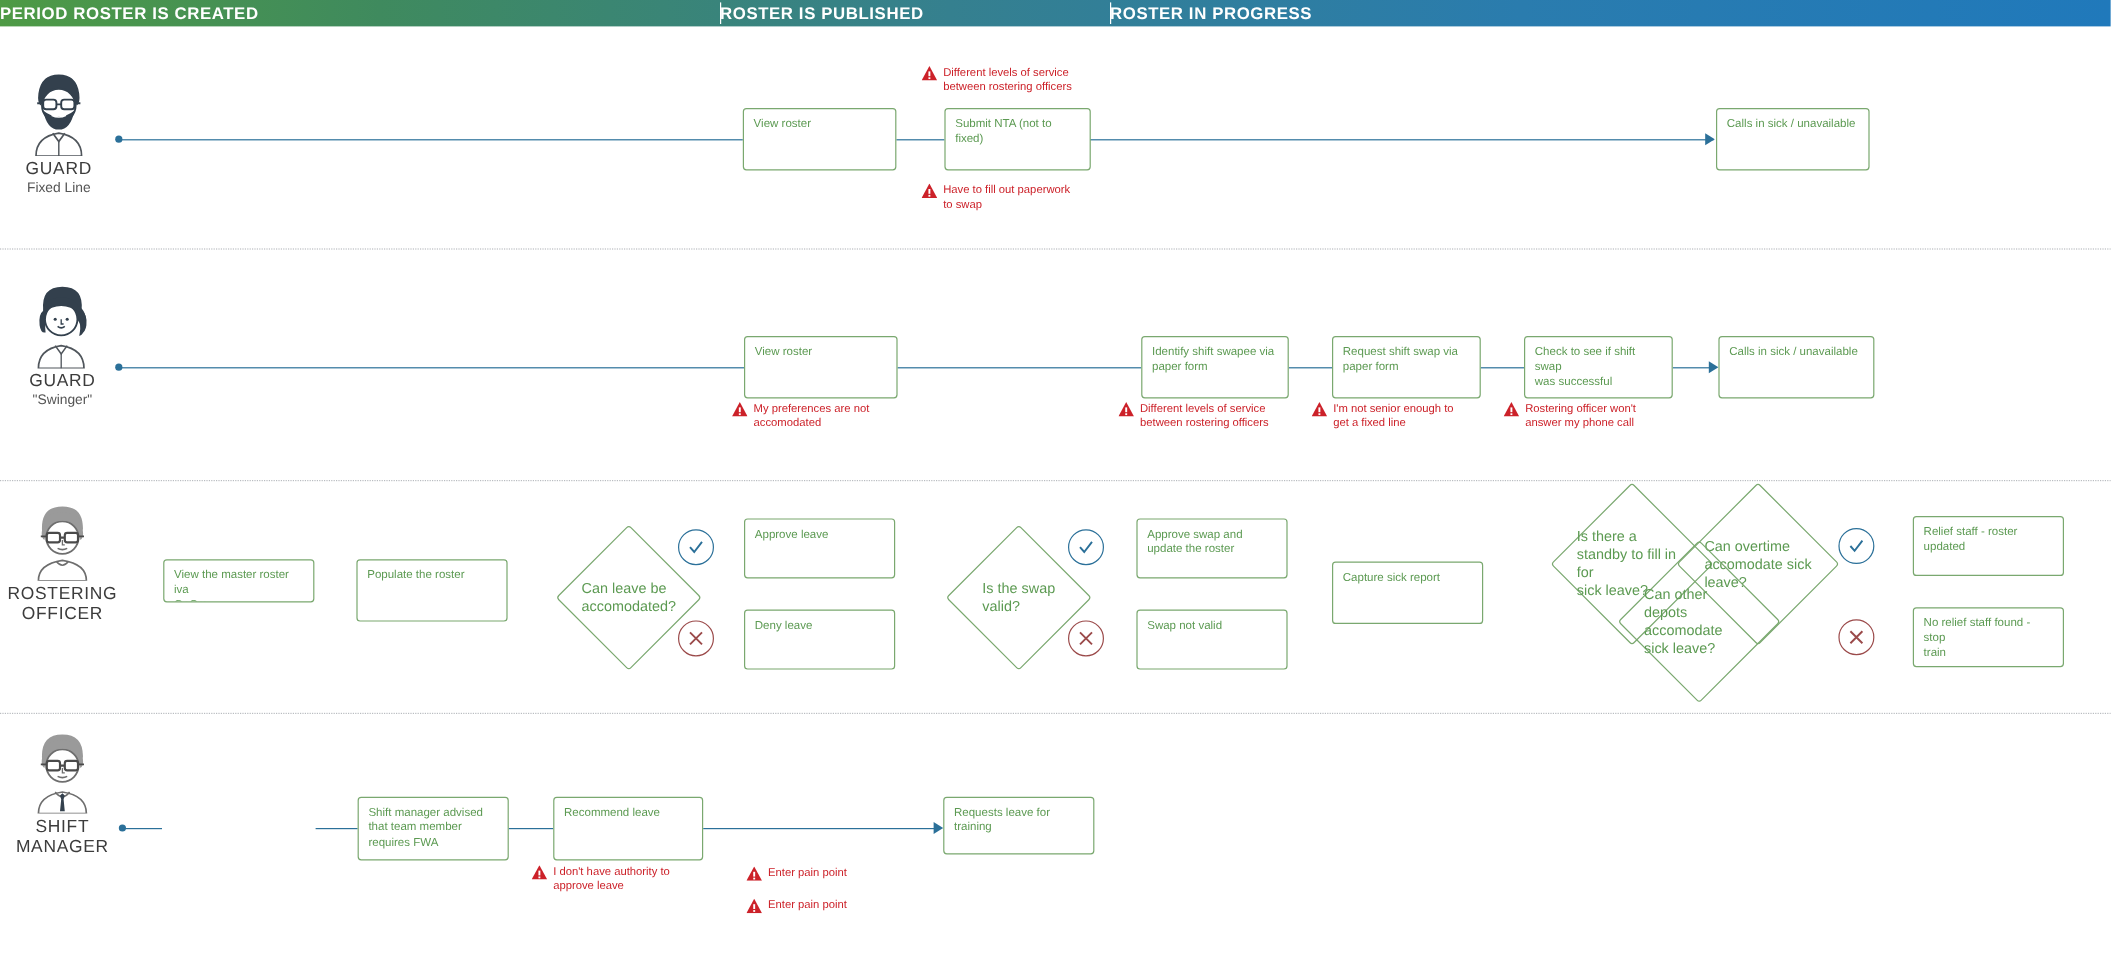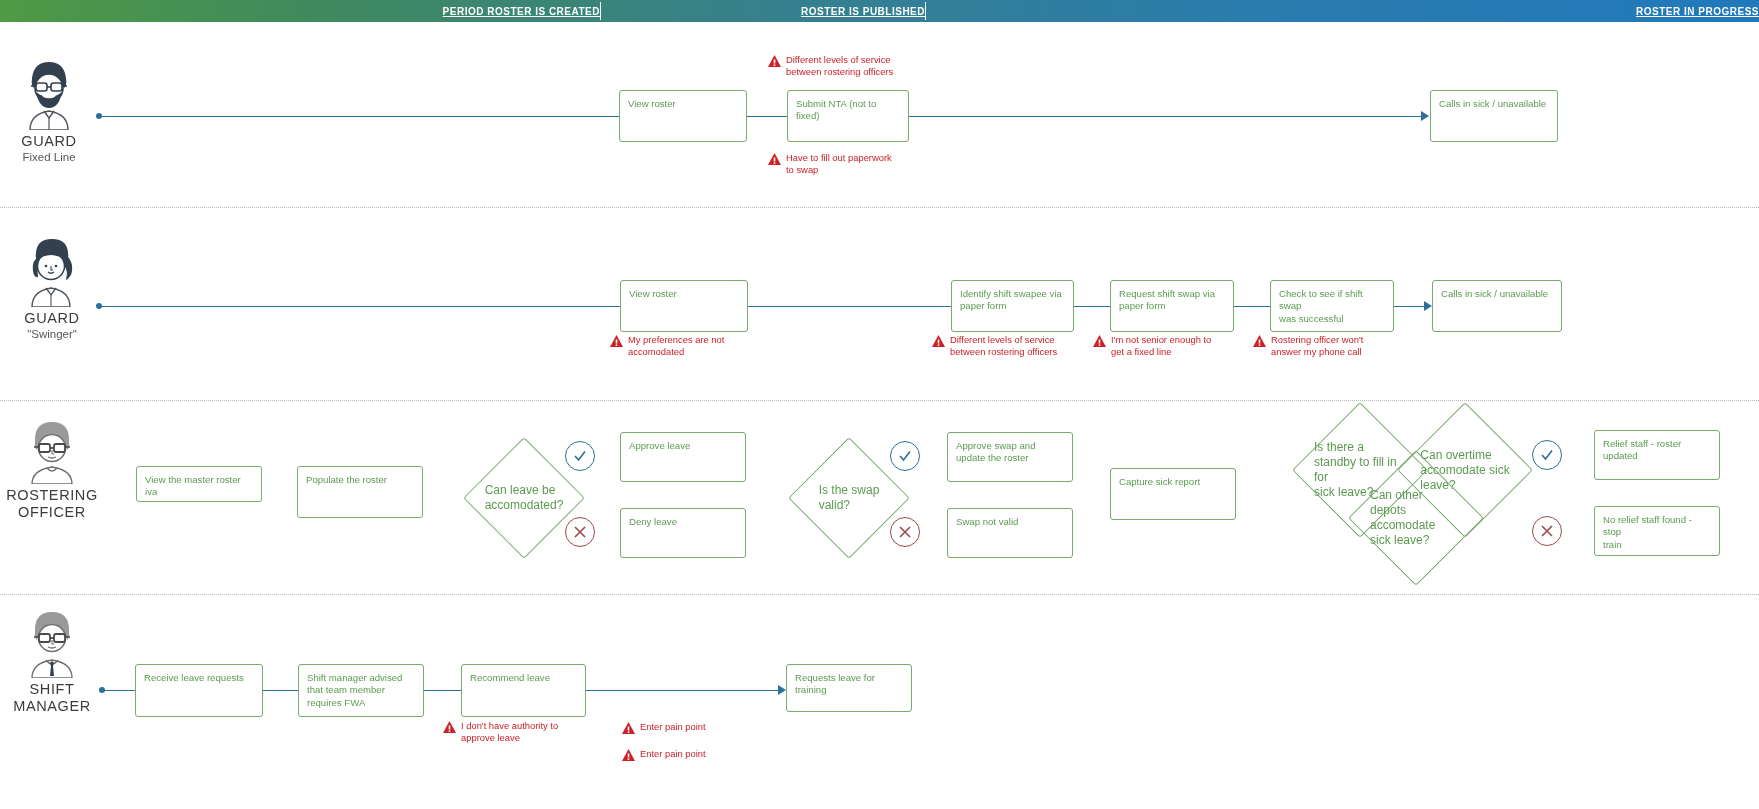--- a/index.html
+++ b/index.html
@@ -12,22 +12,22 @@
   }
   #stage { position: relative; width: 1759px; height: 809px; }
 
   
   .phase-bar {
     position: absolute; left: 0; top: 0; width: 1759px; height: 22px;
     background: linear-gradient(90deg, #4e9a45 0%, #3f8a5e 18%, #35808f 45%, #2a7cae 72%, #2079bb 100%);
   }
   .phase-cell {
     position: absolute; top: 0; height: 22px;
-    display: flex; align-items: center; justify-content: flex-end;
-    color: #ffffff; font-size: 10px; font-weight: bold; letter-spacing: .5px; text-decoration: underline;
+    display: flex; align-items: center; justify-content: flex-start;
+    color: #ffffff; font-size: 14px; font-weight: bold; letter-spacing: .5px;
   }
   .phase-sep { position: absolute; top: 2px; width: 1px; height: 18px; background: #ffffff; }
   .lane-div {
     position: absolute; left: 0; width: 1759px; height: 0;
     border-top: 1px dotted #b9bcc0;
   }
 
   
   .persona { position: absolute; width: 140px; text-align: center; }
   .persona svg { display: block; margin: 0 auto; }
@@ -386,23 +386,20 @@
 MANAGER</div>
   </div>
 
   <div class="dot" style="left:99px; top:687px;"></div>
   <div class="conn" style="left:102px; top:690px; width:33px;"></div>
   <div class="conn" style="left:263px; top:690px; width:35px;"></div>
   <div class="conn" style="left:424px; top:690px; width:37px;"></div>
   <div class="conn" style="left:586px; top:690px; width:195px;"></div>
   <div class="arrow" style="left:778px; top:685px;"></div>
 
-  <div class="step" style="left:135px; top:664px; width:128px; height:53px;">
-    <span style="white-space:pre-line;">Receive leave requests</span>
-  </div>
   <div class="step" style="left:298px; top:664px; width:126px; height:53px;">
     <span style="white-space:pre-line;">Shift manager advised
 that team member
 requires FWA</span>
   </div>
   <div class="step" style="left:461px; top:664px; width:125px; height:53px;">
     <span style="white-space:pre-line;">Recommend leave</span>
   </div>
   <div class="step" style="left:786px; top:664px; width:126px; height:48px;">
     <span style="white-space:pre-line;">Requests leave for

